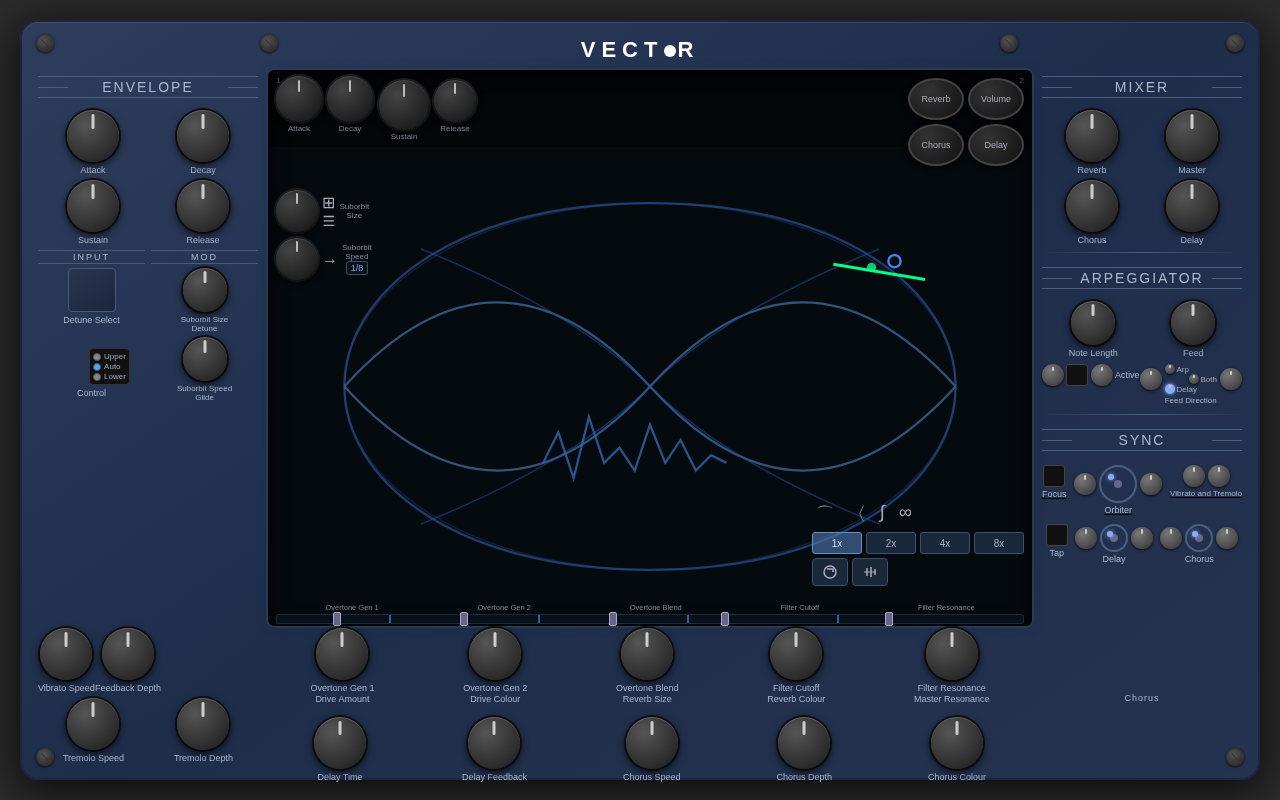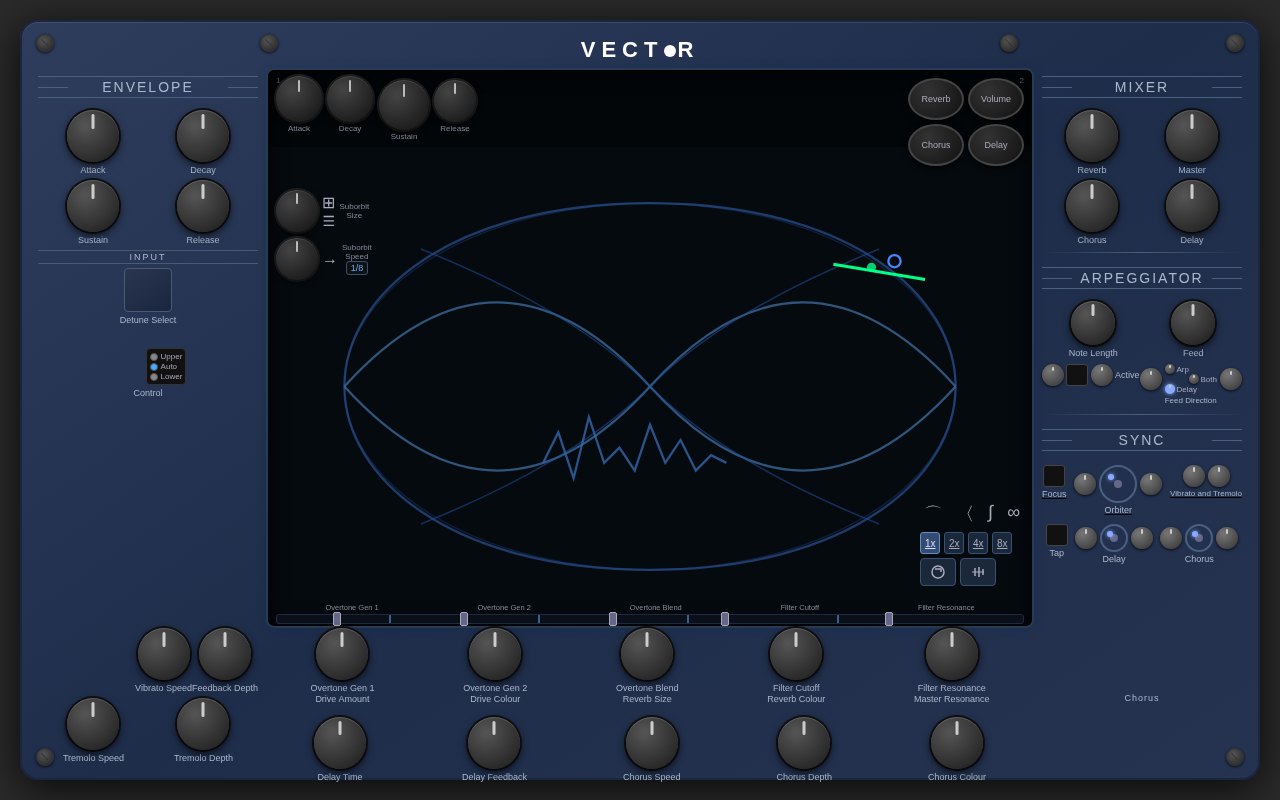--- a/index.html
+++ b/index.html
@@ -273,31 +273,30 @@
       width: 36px; height: 28px;
       background: rgba(50,70,100,0.5);
       border: 1px solid #3a5070;
       border-radius: 4px;
       display: flex;
       align-items: center;
       justify-content: center;
       cursor: pointer;
     }
     .fx-btn-multiplier {
-      width: 20px; height: 22px;
+      width: 50px; height: 22px;
       background: rgba(40,60,90,0.6);
       border: 1px solid #3a5070;
       border-radius: 3px;
       display: flex;
       align-items: center;
       justify-content: center;
       cursor: pointer;
       color: #aab;
       font-size: 10px;
-      text-decoration: underline;
     }
     .fx-btn-multiplier.active {
       background: rgba(80,120,180,0.6);
       border-color: #6090c0;
       color: #ddf;
     }
     .slider-section-label {
       color: #889;
       font-size: 7.5px;
       text-align: center;
@@ -494,20 +493,33 @@
                 <div class="toggle-item">
                   <div class="toggle-dot"></div>
                   <span class="toggle-text">Lower</span>
                 </div>
               </div>
             </div>
             <span class="knob-label">Control</span>
           </div>
         </div>
 
+        <div class="mod-section">
+          <div class="full-section-label">Mod</div>
+          <div style="display:flex;flex-direction:column;align-items:center;gap:3px;padding-top:4px;">
+            <div class="knob-group">
+              <div class="knob knob-md"></div>
+              <span class="knob-label" style="font-size:8px;">Suborbit Size<br>Detune</span>
+            </div>
+            <div class="knob-group">
+              <div class="knob knob-md"></div>
+              <span class="knob-label" style="font-size:8px;">Suborbit Speed<br>Glide</span>
+            </div>
+          </div>
+        </div>
       </div>
     </div>
 
     <div class="center-panel">
 
       <div class="display-screen">
 
         <div class="corner-marker" style="top:6px;left:8px;">1</div>
         <div class="corner-marker" style="top:6px;right:8px;">2</div>
 
@@ -769,21 +781,21 @@
           </div>
           <span class="knob-label">Chorus</span>
         </div>
       </div>
     </div>
   </div>
 
   <div class="bottom-row">
 
     <div class="bottom-left">
-      <div style="display:flex;justify-content:flex-end;">
+      <div style="display:flex;justify-content:flex-start;">
         <div class="knob-group">
           <div class="knob knob-lg"></div>
           <span class="knob-label">Vibrato Speed</span>
         </div>
         <div class="knob-group">
           <div class="knob knob-lg"></div>
           <span class="knob-label">Feedback Depth</span>
         </div>
       </div>
       <div style="display:flex;justify-content:space-around;">

